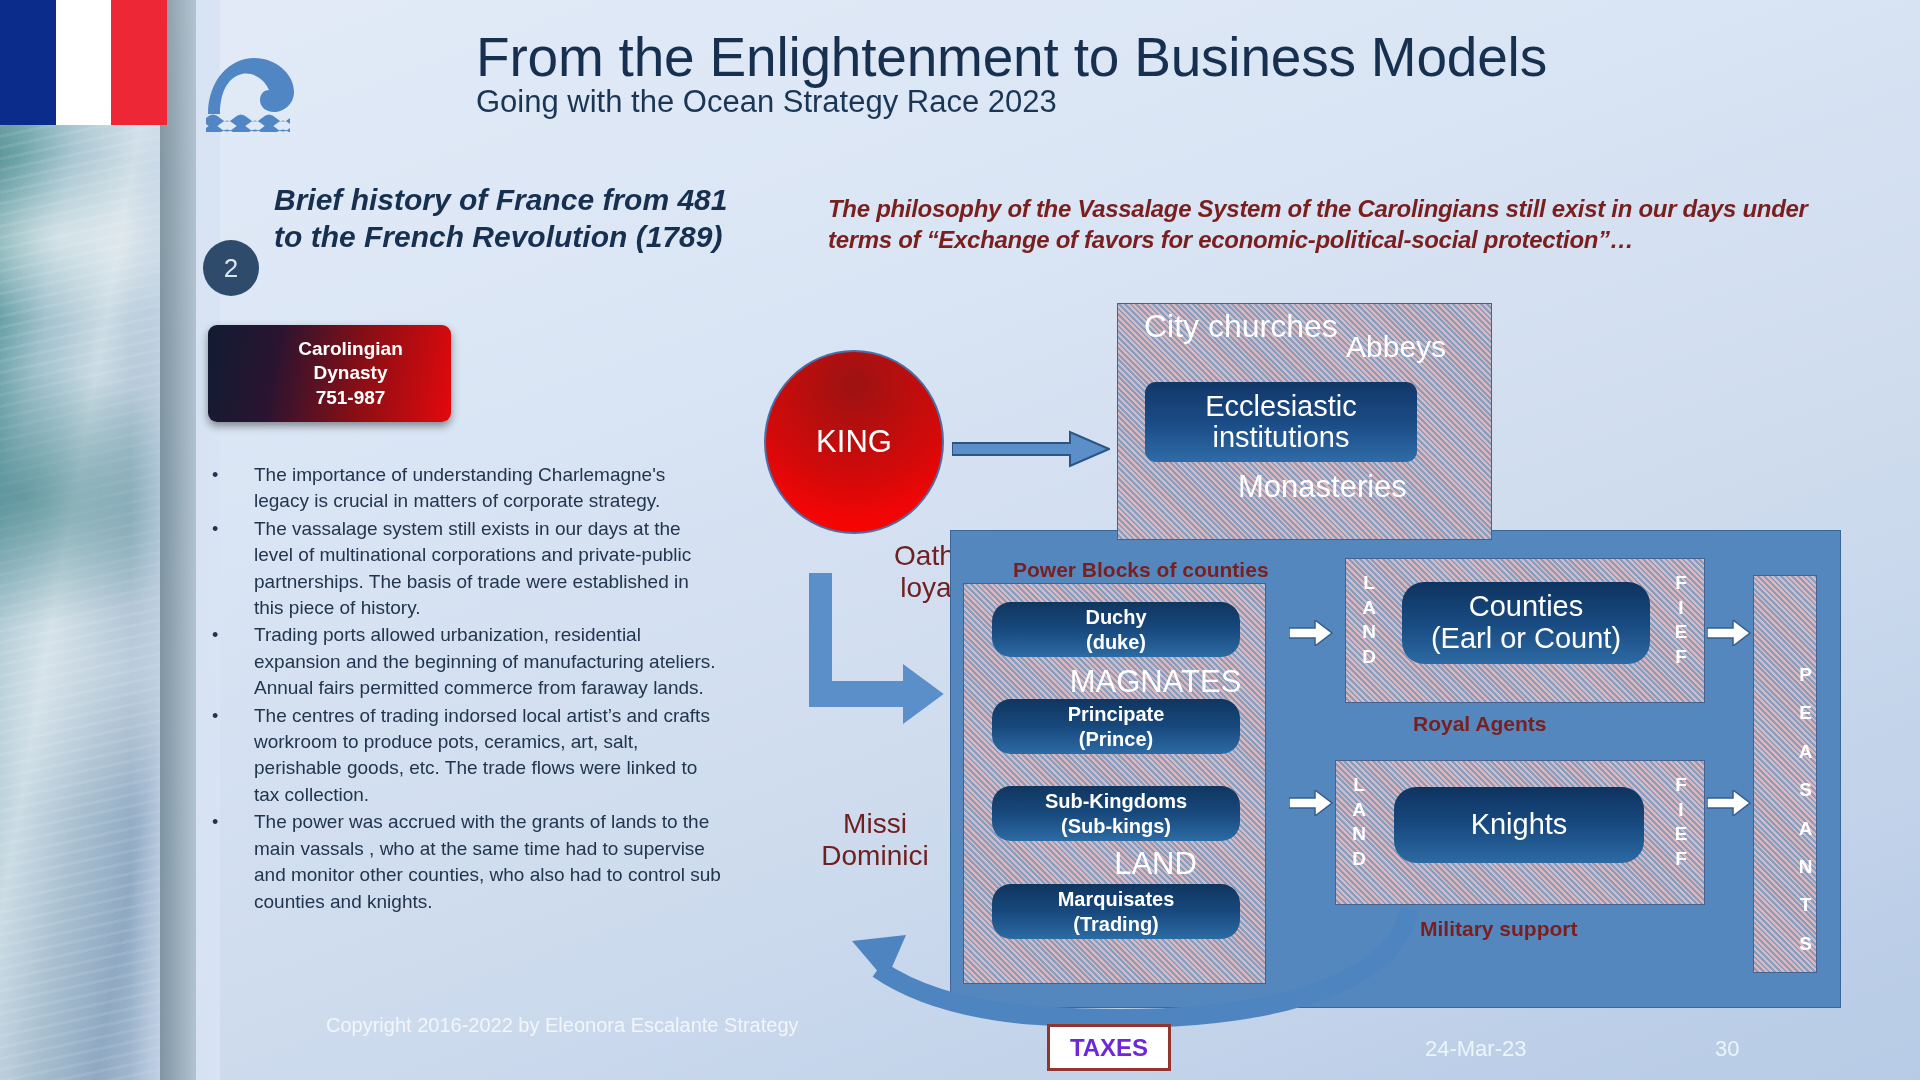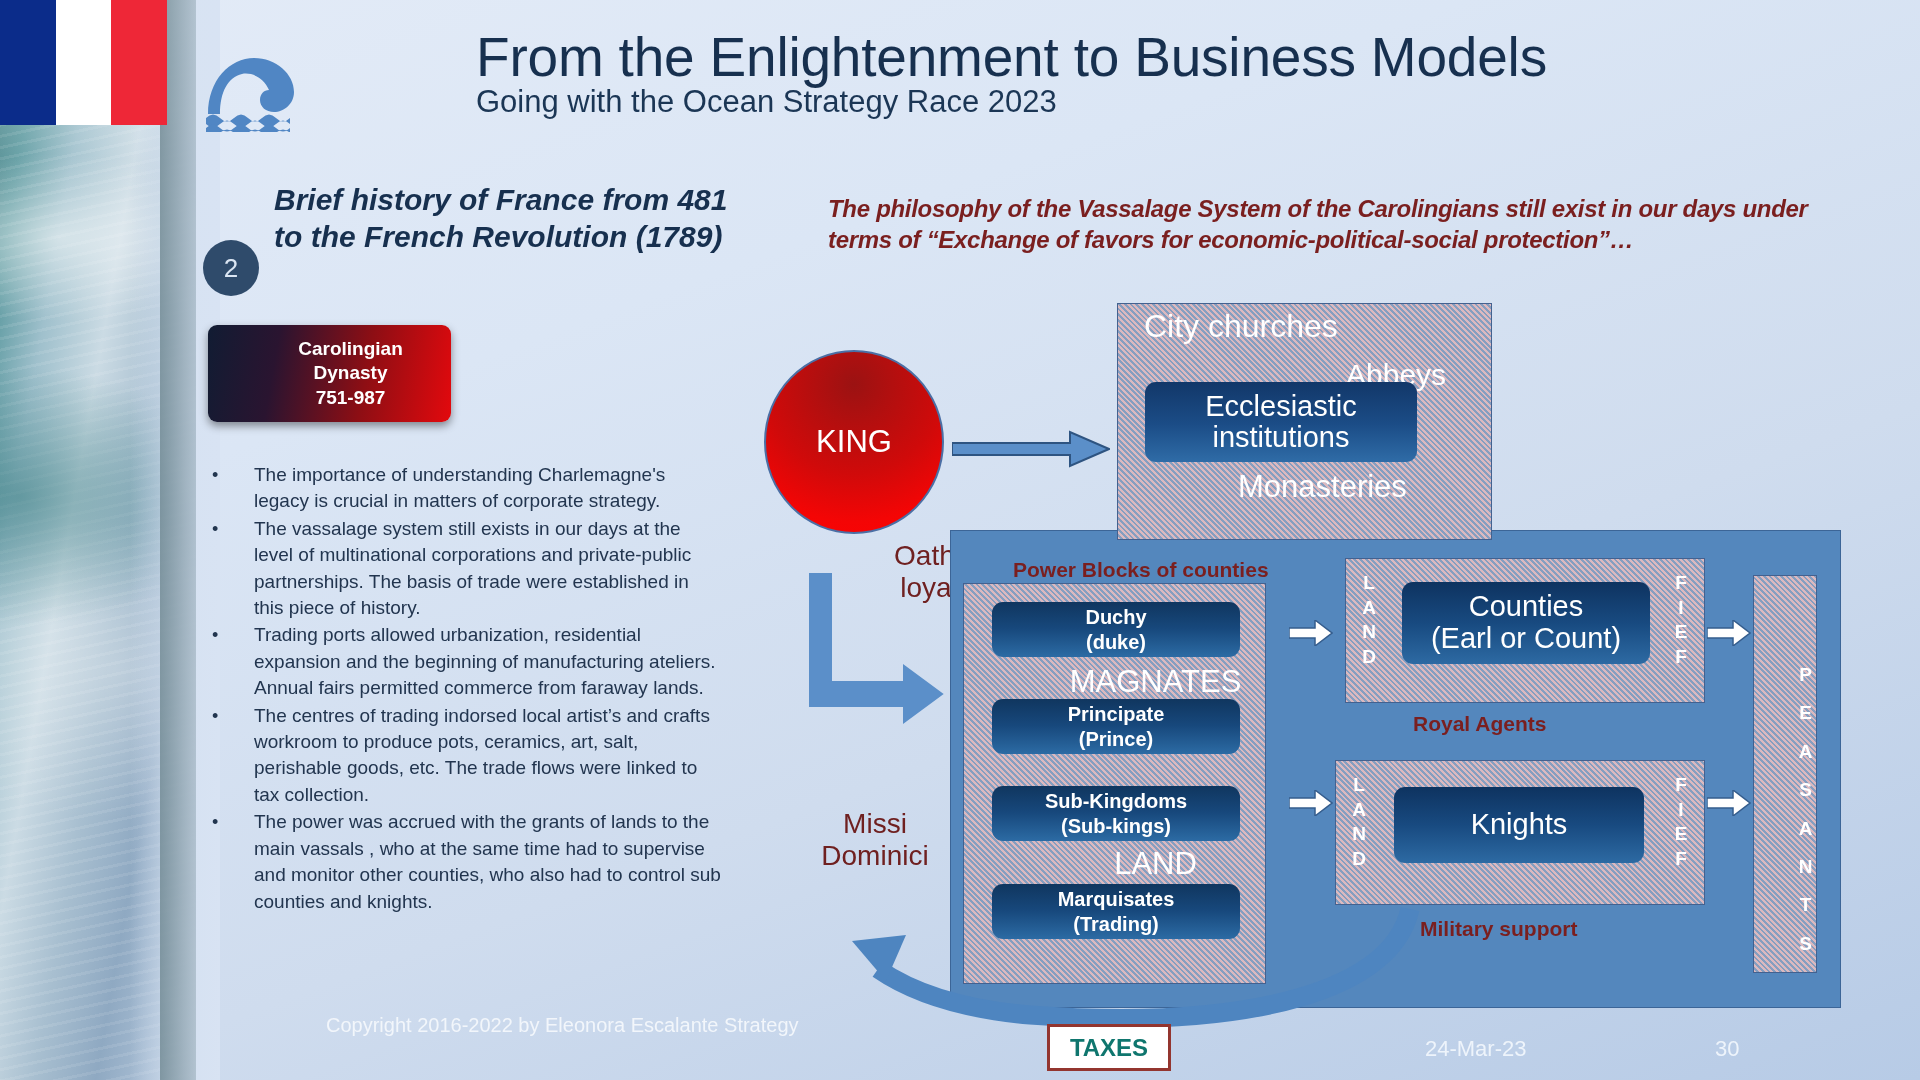--- a/index.html
+++ b/index.html
@@ -112,21 +112,21 @@
     background-image:repeating-linear-gradient(45deg,
         rgba(226,186,190,.92) 0px, rgba(226,186,190,.92) 2px,
         rgba(126,150,185,.55) 2px, rgba(126,150,185,.55) 4px);
     padding-left:41px;
   }
   .eccl-panel {
     position:absolute; left:1117px; top:303px; width:375px; height:237px;
     border:1px solid #44618f; z-index:3;
   }
   .eccl-top { position:absolute; left:26px; top:4px; font-size:32px; color:#fff; }
-  .eccl-abbeys { position:absolute; left:228px; top:54px; font-size:30px; color:#fff; }
+  .eccl-abbeys { position:absolute; left:228px; top:26px; font-size:30px; color:#fff; }
   .eccl-box {
     position:absolute; left:27px; top:78px; width:272px; height:80px;
     border-radius:11px;
     background:linear-gradient(180deg,#123769 0%,#1b4c86 52%,#2f6ca7 100%);
     color:#fff; font-size:29px; line-height:1.08;
     display:flex; align-items:center; justify-content:center; text-align:center;
   }
   .eccl-mon { position:absolute; left:120px; top:165px; font-size:31px; color:#fff; }
 
   
@@ -134,41 +134,41 @@
     position:absolute; left:950px; top:530px; width:891px; height:478px;
     background:#5487bd; border:1px solid #3c6597; z-index:2;
   }
 
   
   .magnates {
     position:absolute; left:963px; top:583px; width:303px; height:401px;
     border:1px solid #44618f; z-index:3;
   }
   .mag-box {
-    position:absolute; left:28px; width:248px; height:55px; border-radius:11px;
+    position:absolute; left:28px; width:248px; height:55px; border-radius:19px;
     background:linear-gradient(180deg,#10365f 0%,#17487c 48%,#2c6ba4 100%);
     color:#fff; font-weight:bold; font-size:20px; line-height:1.22;
     display:flex; align-items:center; justify-content:center; text-align:center;
   }
   .mag-label { position:absolute; width:100%; text-align:center; color:#fff; font-size:31px; }
   .pb-title {
     position:absolute; left:1013px; top:558px;
     font-size:21px; font-weight:bold; color:#7a1f1f; z-index:4;
   }
 
   
   .rcell { position:absolute; border:1px solid #44618f; z-index:3; }
   .rcell .vlabel {
     position:absolute; top:12px; width:22px;
     color:#fff; font-weight:bold; font-size:19px; line-height:1.30; text-align:center;
   }
   .rcell .vlabel.left { left:12px; }
   .rcell .vlabel.right { right:12px; }
   .rcell-box {
-    position:absolute; border-radius:11px;
+    position:absolute; border-radius:22px;
     background:linear-gradient(180deg,#0e3360 0%,#184a80 50%,#2d6aa3 100%);
     color:#fff; font-size:29px; line-height:1.1;
     display:flex; align-items:center; justify-content:center; text-align:center;
   }
   .cap {
     position:absolute; font-size:21px; font-weight:bold; color:#7a1f1f; z-index:4;
   }
 
   
   .peasants {
@@ -193,21 +193,21 @@
   }
   .missi {
     position:absolute; left:795px; top:808px; width:160px;
     font-size:28px; color:#6f2020; line-height:1.14; text-align:center;
   }
 
   
   .taxes {
     position:absolute; left:1047px; top:1024px; width:124px; height:47px;
     background:#fff; border:3px solid #93352f;
-    color:#0f766e; font-weight:bold; font-size:24px;
+    color:#6d28d9; font-weight:bold; font-size:24px;
     display:flex; align-items:center; justify-content:center; z-index:6;
   }
 
   
   .f-date { position:absolute; left:1425px; top:1036px; font-size:22px; color:#eef4fb; }
   .f-page { position:absolute; left:1715px; top:1036px; font-size:22px; color:#eef4fb; }
 </style>
 </head>
 <body>
 

